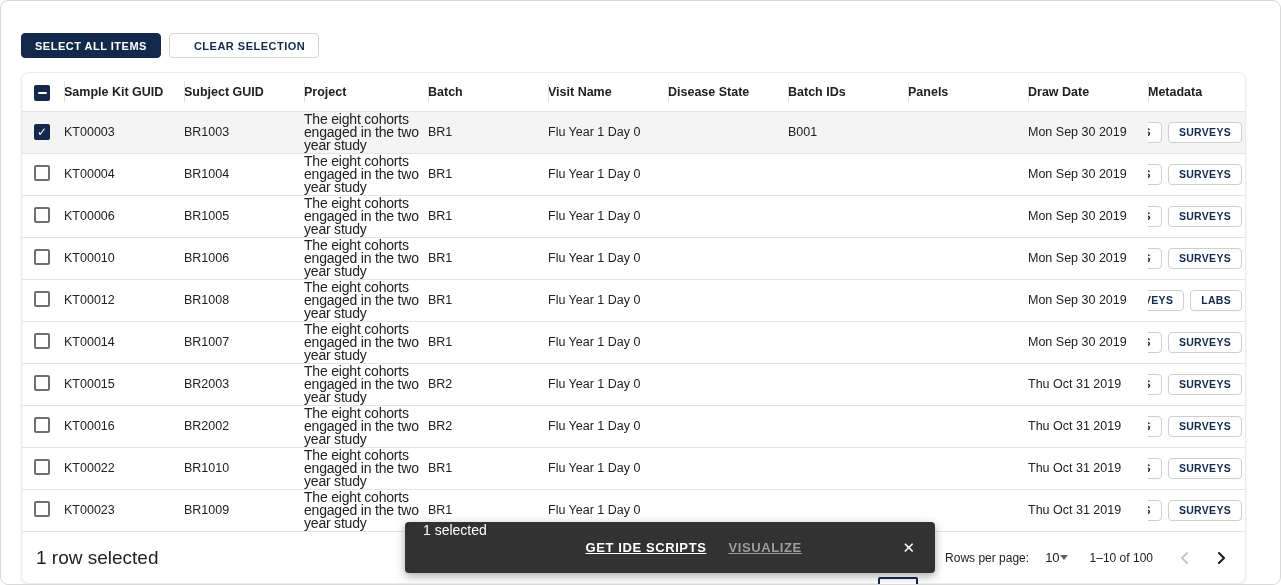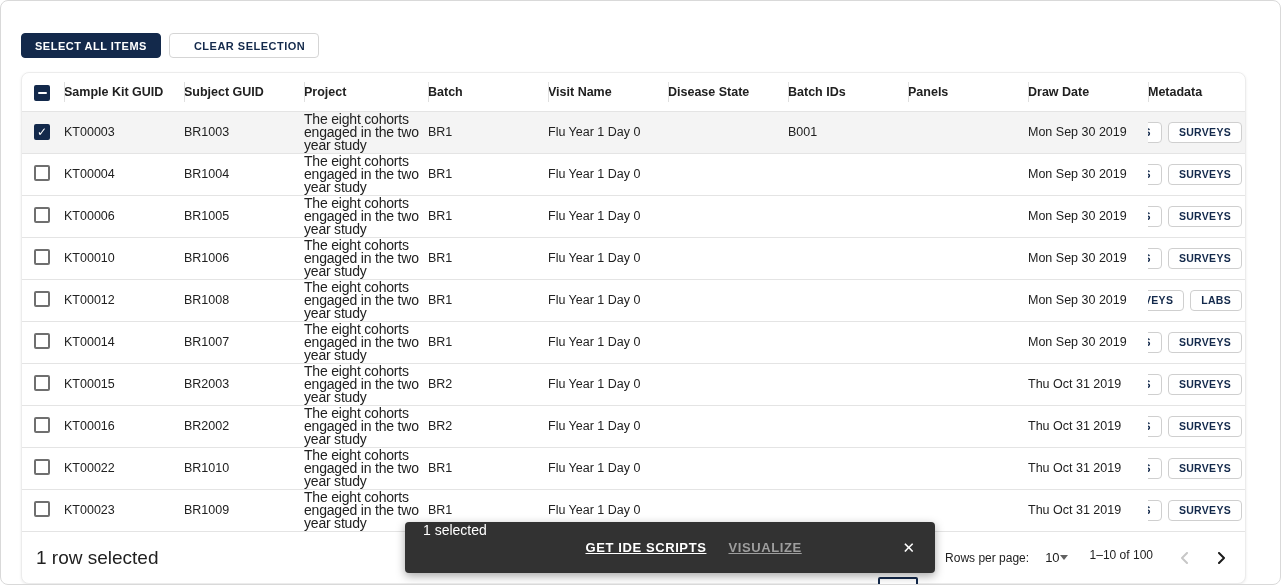--- a/index.html
+++ b/index.html
@@ -60,21 +60,21 @@
   .cb-ind::after{content:"";width:9px;height:2px;background:#fff;border-radius:1px;}
 
   
   .meta-wrap{display:flex;justify-content:flex-end;gap:6px;padding-right:7px;}
   .meta-btn{font-family:inherit;font-size:10.5px;font-weight:bold;letter-spacing:.3px;color:var(--navy);
     background:#fff;border:1px solid #cfcfcf;border-radius:4px;height:21px;padding:0 10px;cursor:pointer;white-space:nowrap;}
 
   
   .tfooter{height:52px;border-top:1px solid var(--border);display:flex;align-items:center;padding:0 14px;}
   .sel-summary{font-size:19px;color:#212121;}
-  .pager{margin-left:auto;display:flex;gap:22px;}
+  .pager{margin-left:auto;display:flex;align-items:center;gap:22px;}
   .rpp{display:flex;align-items:center;gap:16px;}
   .rpp-label{font-size:12px;color:#212121;}
   .rpp-select{display:flex;align-items:center;gap:0;font-size:13px;color:#212121;cursor:pointer;}
   .caret{width:0;height:0;border-left:4px solid transparent;border-right:4px solid transparent;border-top:5px solid #616161;}
   .range{font-size:12px;color:#212121;}
   .chevrons{display:flex;align-items:center;gap:18px;}
   .chev{background:none;border:none;cursor:pointer;display:flex;align-items:center;padding:4px;}
 
   
   .snackbar{

